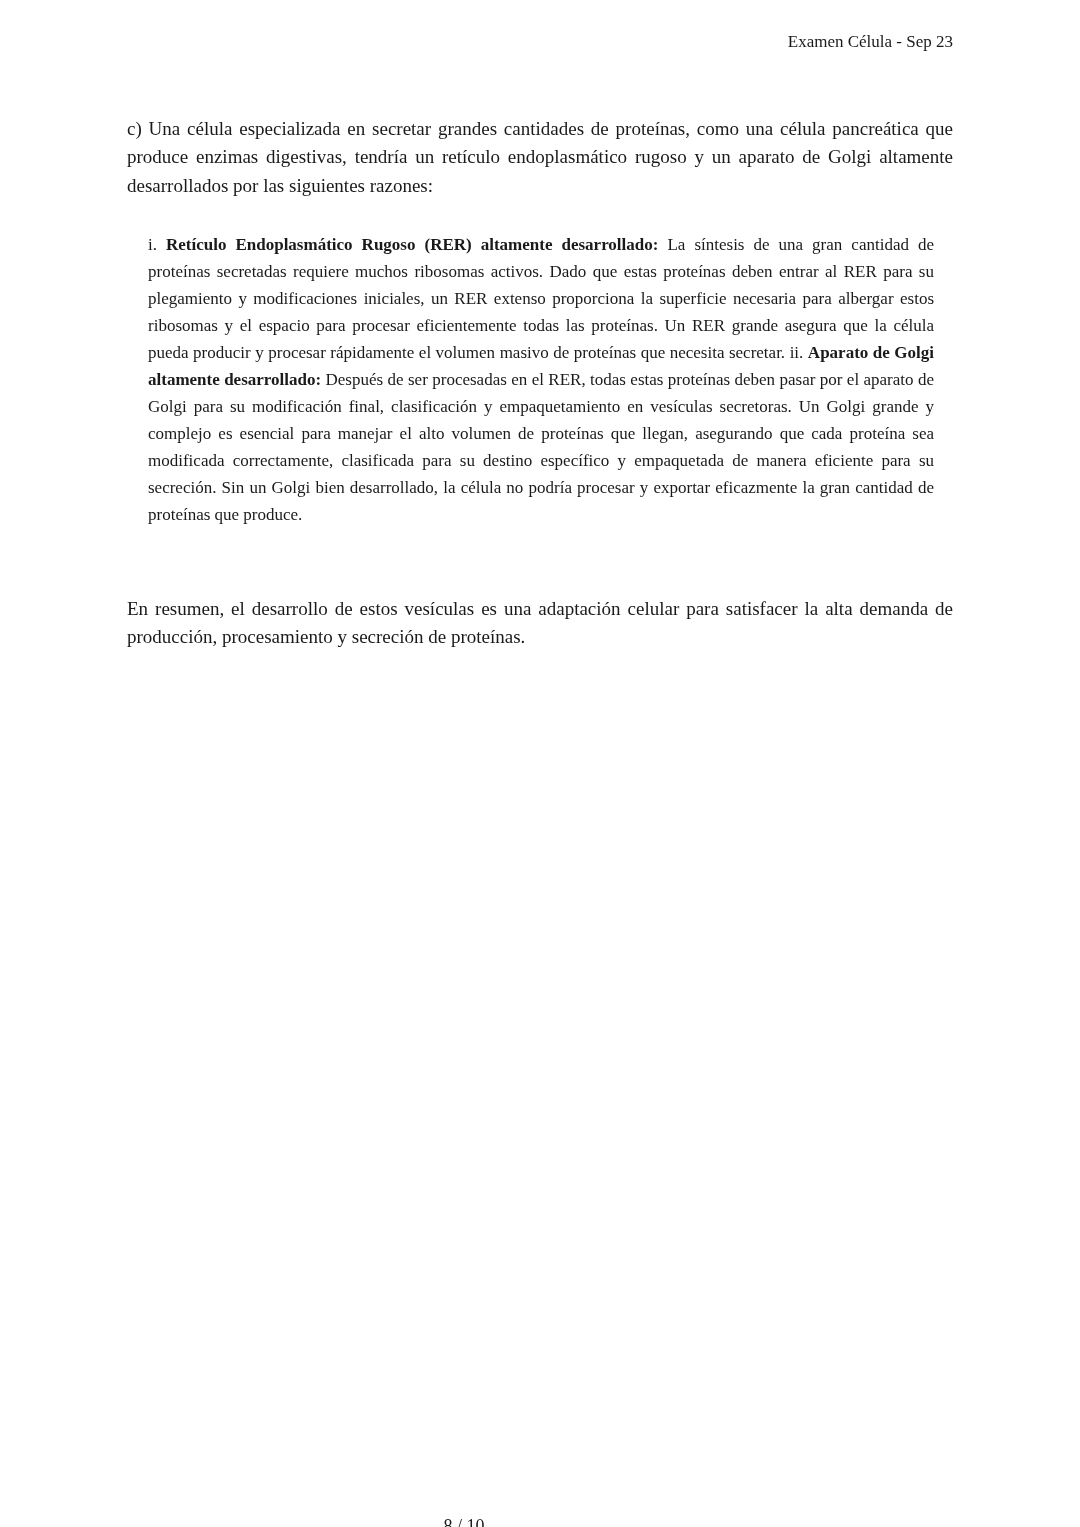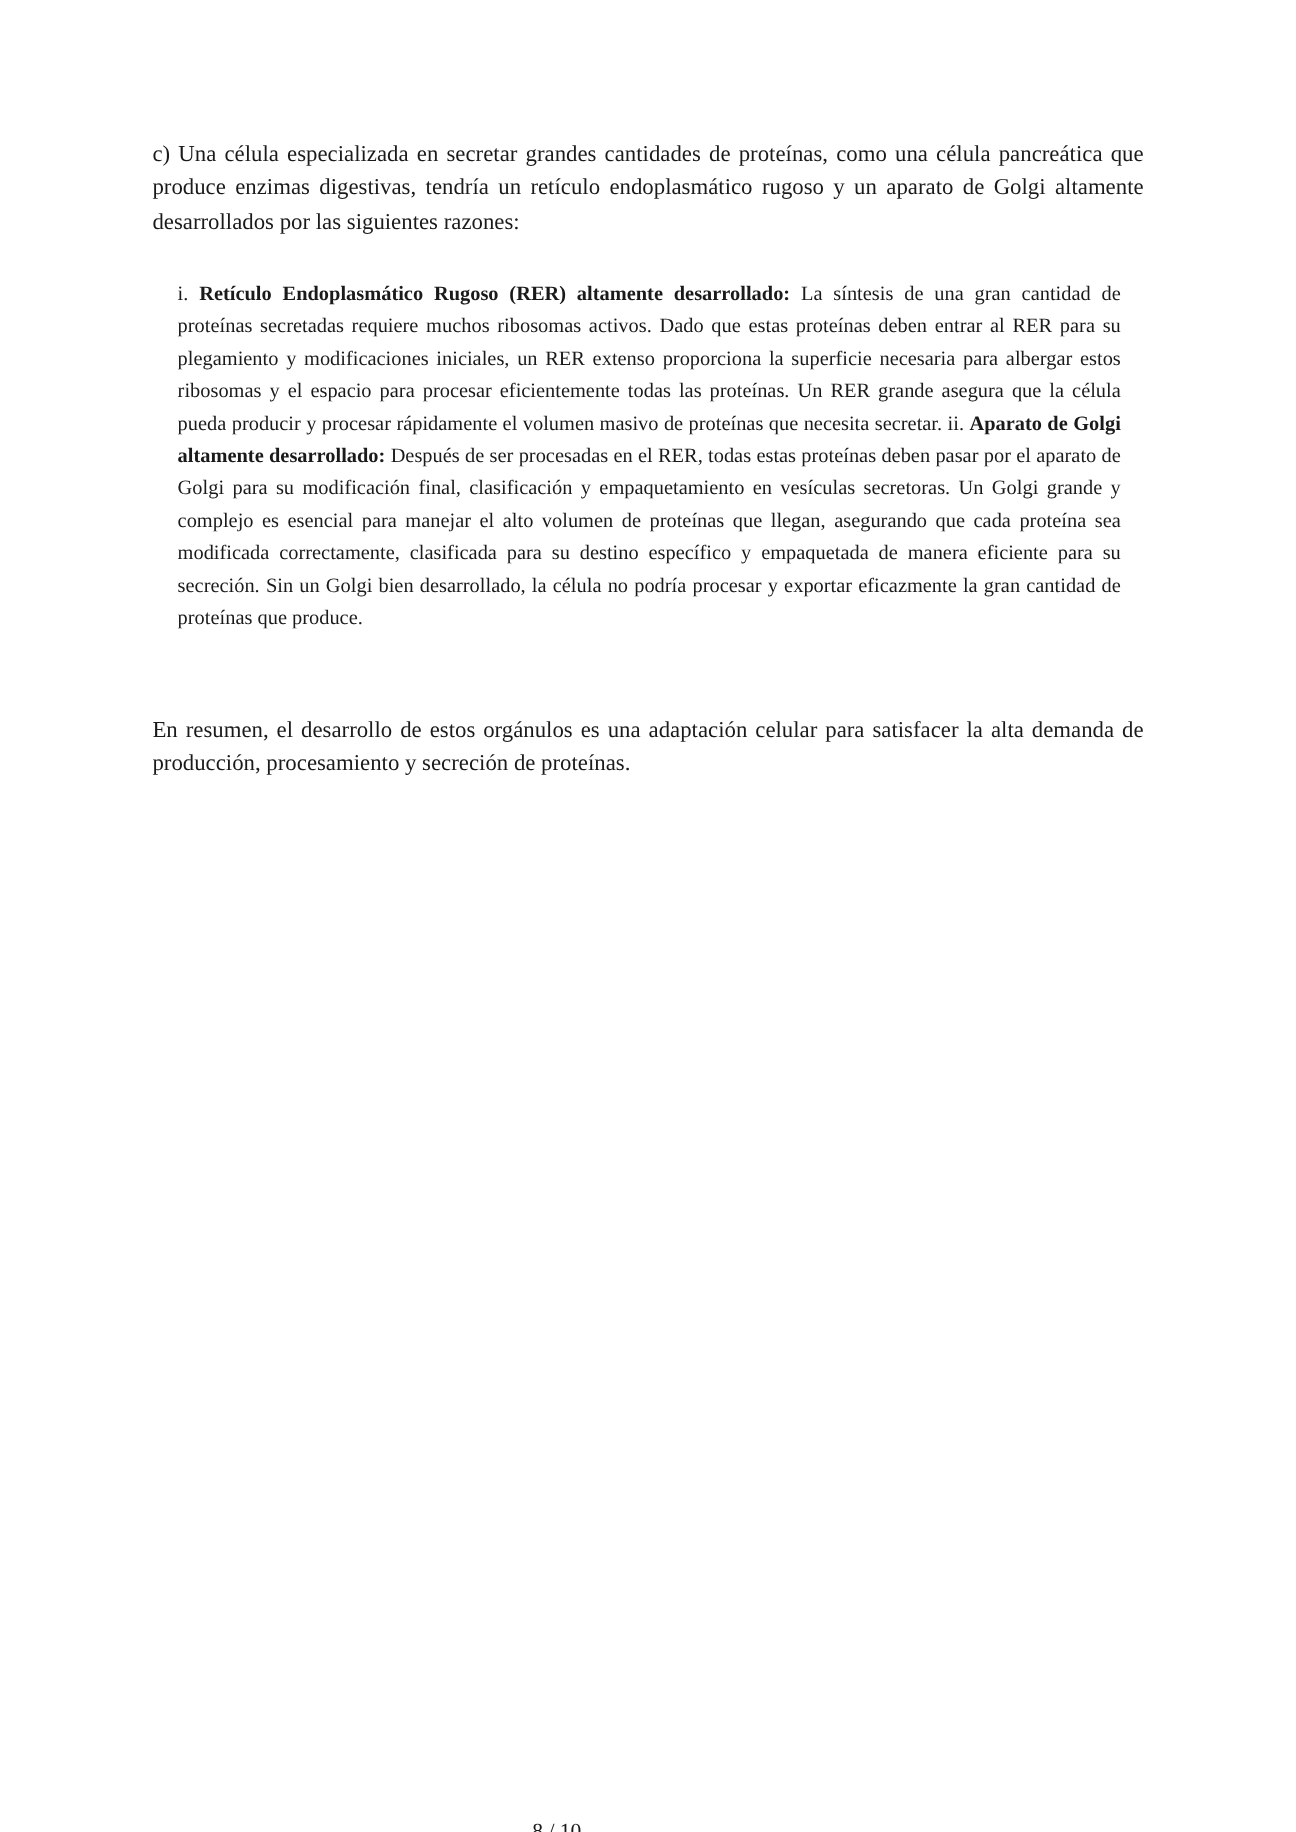--- a/index.html
+++ b/index.html
@@ -64,24 +64,27 @@
     font-size: 18px;
     line-height: 24px;
     margin-top: 16px;
   }
 </style>
 </head>
 <body>
 
 <div class="page">
 
+  <div class="header">
+    <span>Examen Célula - Sep 23</span>
+  </div>
 
   <p class="para para-intro">c) Una célula especializada en secretar grandes cantidades de proteínas, como una célula pancreática que produce enzimas digestivas, tendría un retículo endoplasmático rugoso y un aparato de Golgi altamente desarrollados por las siguientes razones:</p>
 
   <p class="para para-answer"><span>i. </span><strong>Retículo Endoplasmático Rugoso (RER) altamente desarrollado:</strong><span> La síntesis de una gran cantidad de proteínas secretadas requiere muchos ribosomas activos. Dado que estas proteínas deben entrar al RER para su plegamiento y modificaciones iniciales, un RER extenso proporciona la superficie necesaria para albergar estos ribosomas y el espacio para procesar eficientemente todas las proteínas. Un RER grande asegura que la célula pueda producir y procesar rápidamente el volumen masivo de proteínas que necesita secretar. </span><span>ii. </span><strong>Aparato de Golgi altamente desarrollado:</strong><span> Después de ser procesadas en el RER, todas estas proteínas deben pasar por el aparato de Golgi para su modificación final, clasificación y empaquetamiento en vesículas secretoras. Un Golgi grande y complejo es esencial para manejar el alto volumen de proteínas que llegan, asegurando que cada proteína sea modificada correctamente, clasificada para su destino específico y empaquetada de manera eficiente para su secreción. Sin un Golgi bien desarrollado, la célula no podría procesar y exportar eficazmente la gran cantidad de proteínas que produce.</span></p>
 
-  <p class="para para-summary">En resumen, el desarrollo de estos orgánulos es una adaptación celular para satisfacer la alta demanda de producción, procesamiento y secreción de proteínas.</p>
+  <p class="para para-summary">En resumen, el desarrollo de estos vesículas es una adaptación celular para satisfacer la alta demanda de producción, procesamiento y secreción de proteínas.</p>
 
   <div class="footer">
     <span>8 / 10</span>
   </div>
 
 </div>
 
 </body></html>

